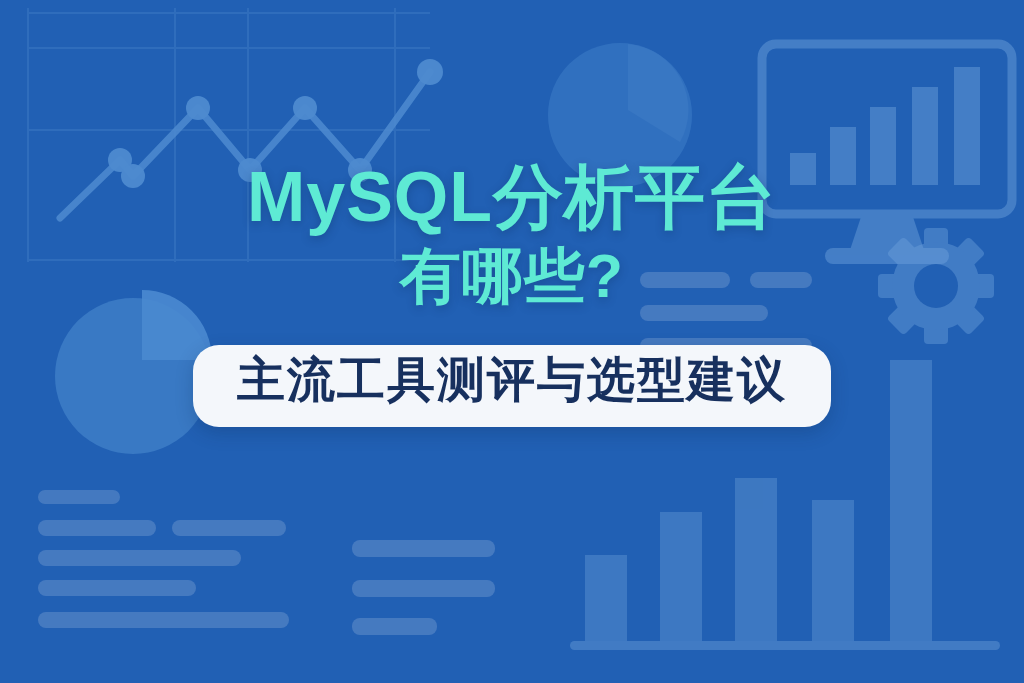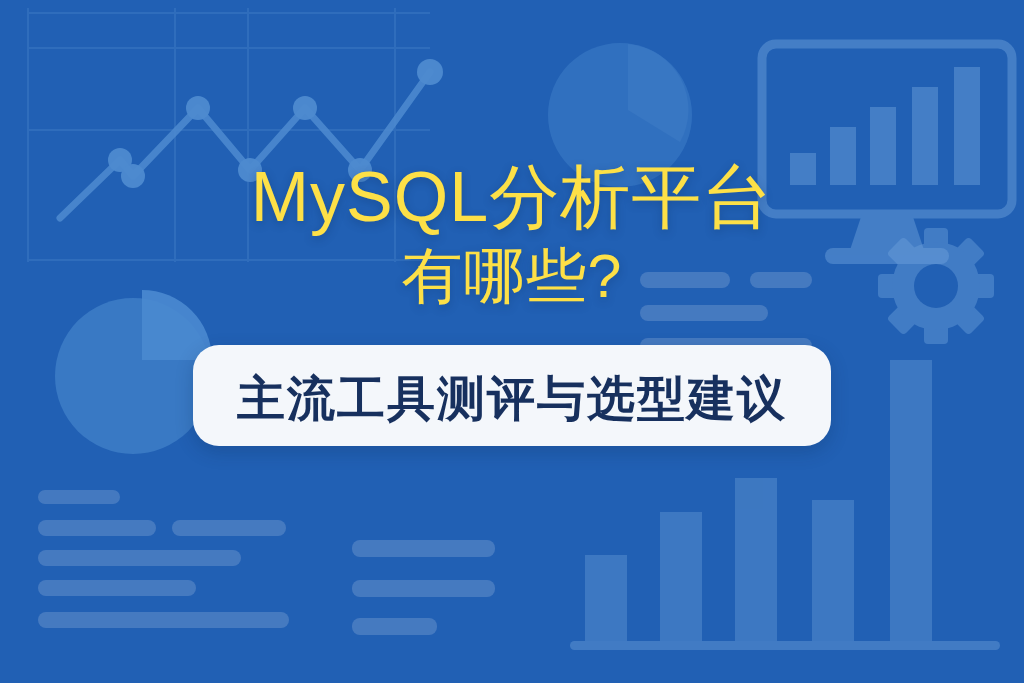--- a/index.html
+++ b/index.html
@@ -19,42 +19,42 @@
 
   
   .content{
     position:absolute;inset:0;
     display:flex;flex-direction:column;
     align-items:center;justify-content:flex-start;
     padding-top:158px;box-sizing:border-box;
   }
   .title-block{
     text-align:center;
-    color:#fde047;
-    font-weight:normal;
+    color:#5eead4;
+    font-weight:bold;
     letter-spacing:1px;
     text-shadow:0 3px 10px rgba(10,40,85,0.30);
     line-height:1.12;
   }
   .title-line1{
     display:block;
     font-size:70px;
     white-space:nowrap;
   }
   .title-line2{
     display:block;
     font-size:61px;
     margin-top:6px;
     white-space:nowrap;
   }
   .badge{
     margin-top:34px;
     background:#f4f7fb;
     border-radius:26px;
-    padding:29px 44px 22px 44px;
+    padding:10px 44px 22px 44px;
     box-shadow:0 6px 18px rgba(9,35,75,0.22);
     display:inline-block;
   }
   .badge-text{
     display:block;
     color:#17305e;
     font-size:48px;
     font-weight:bold;
     letter-spacing:2px;
     white-space:nowrap;

